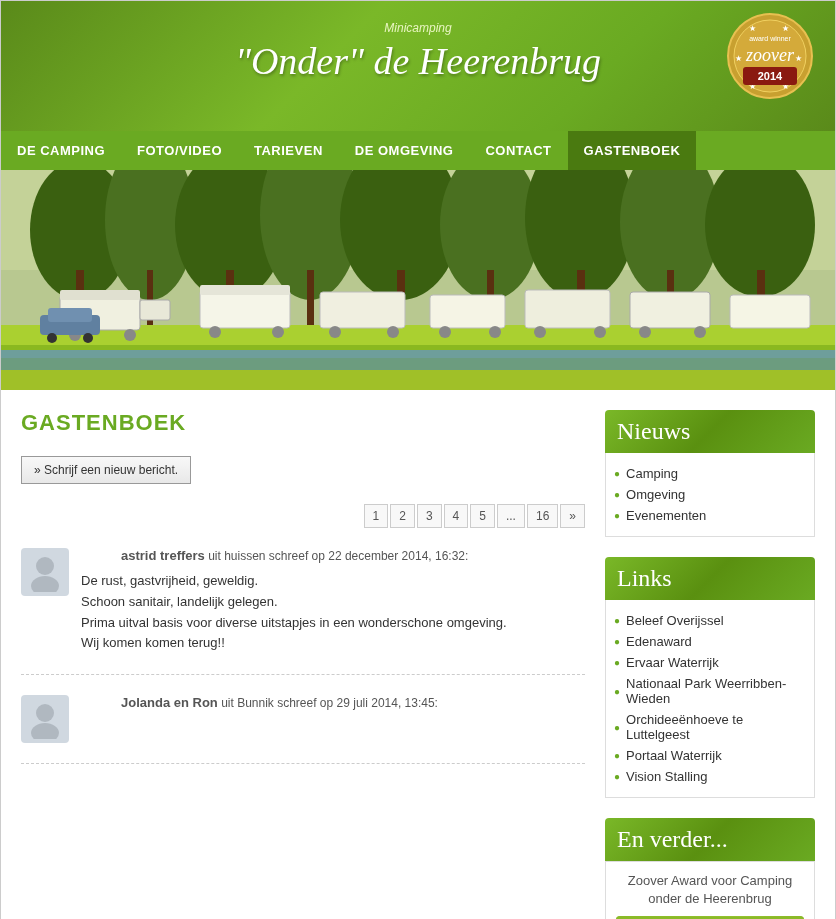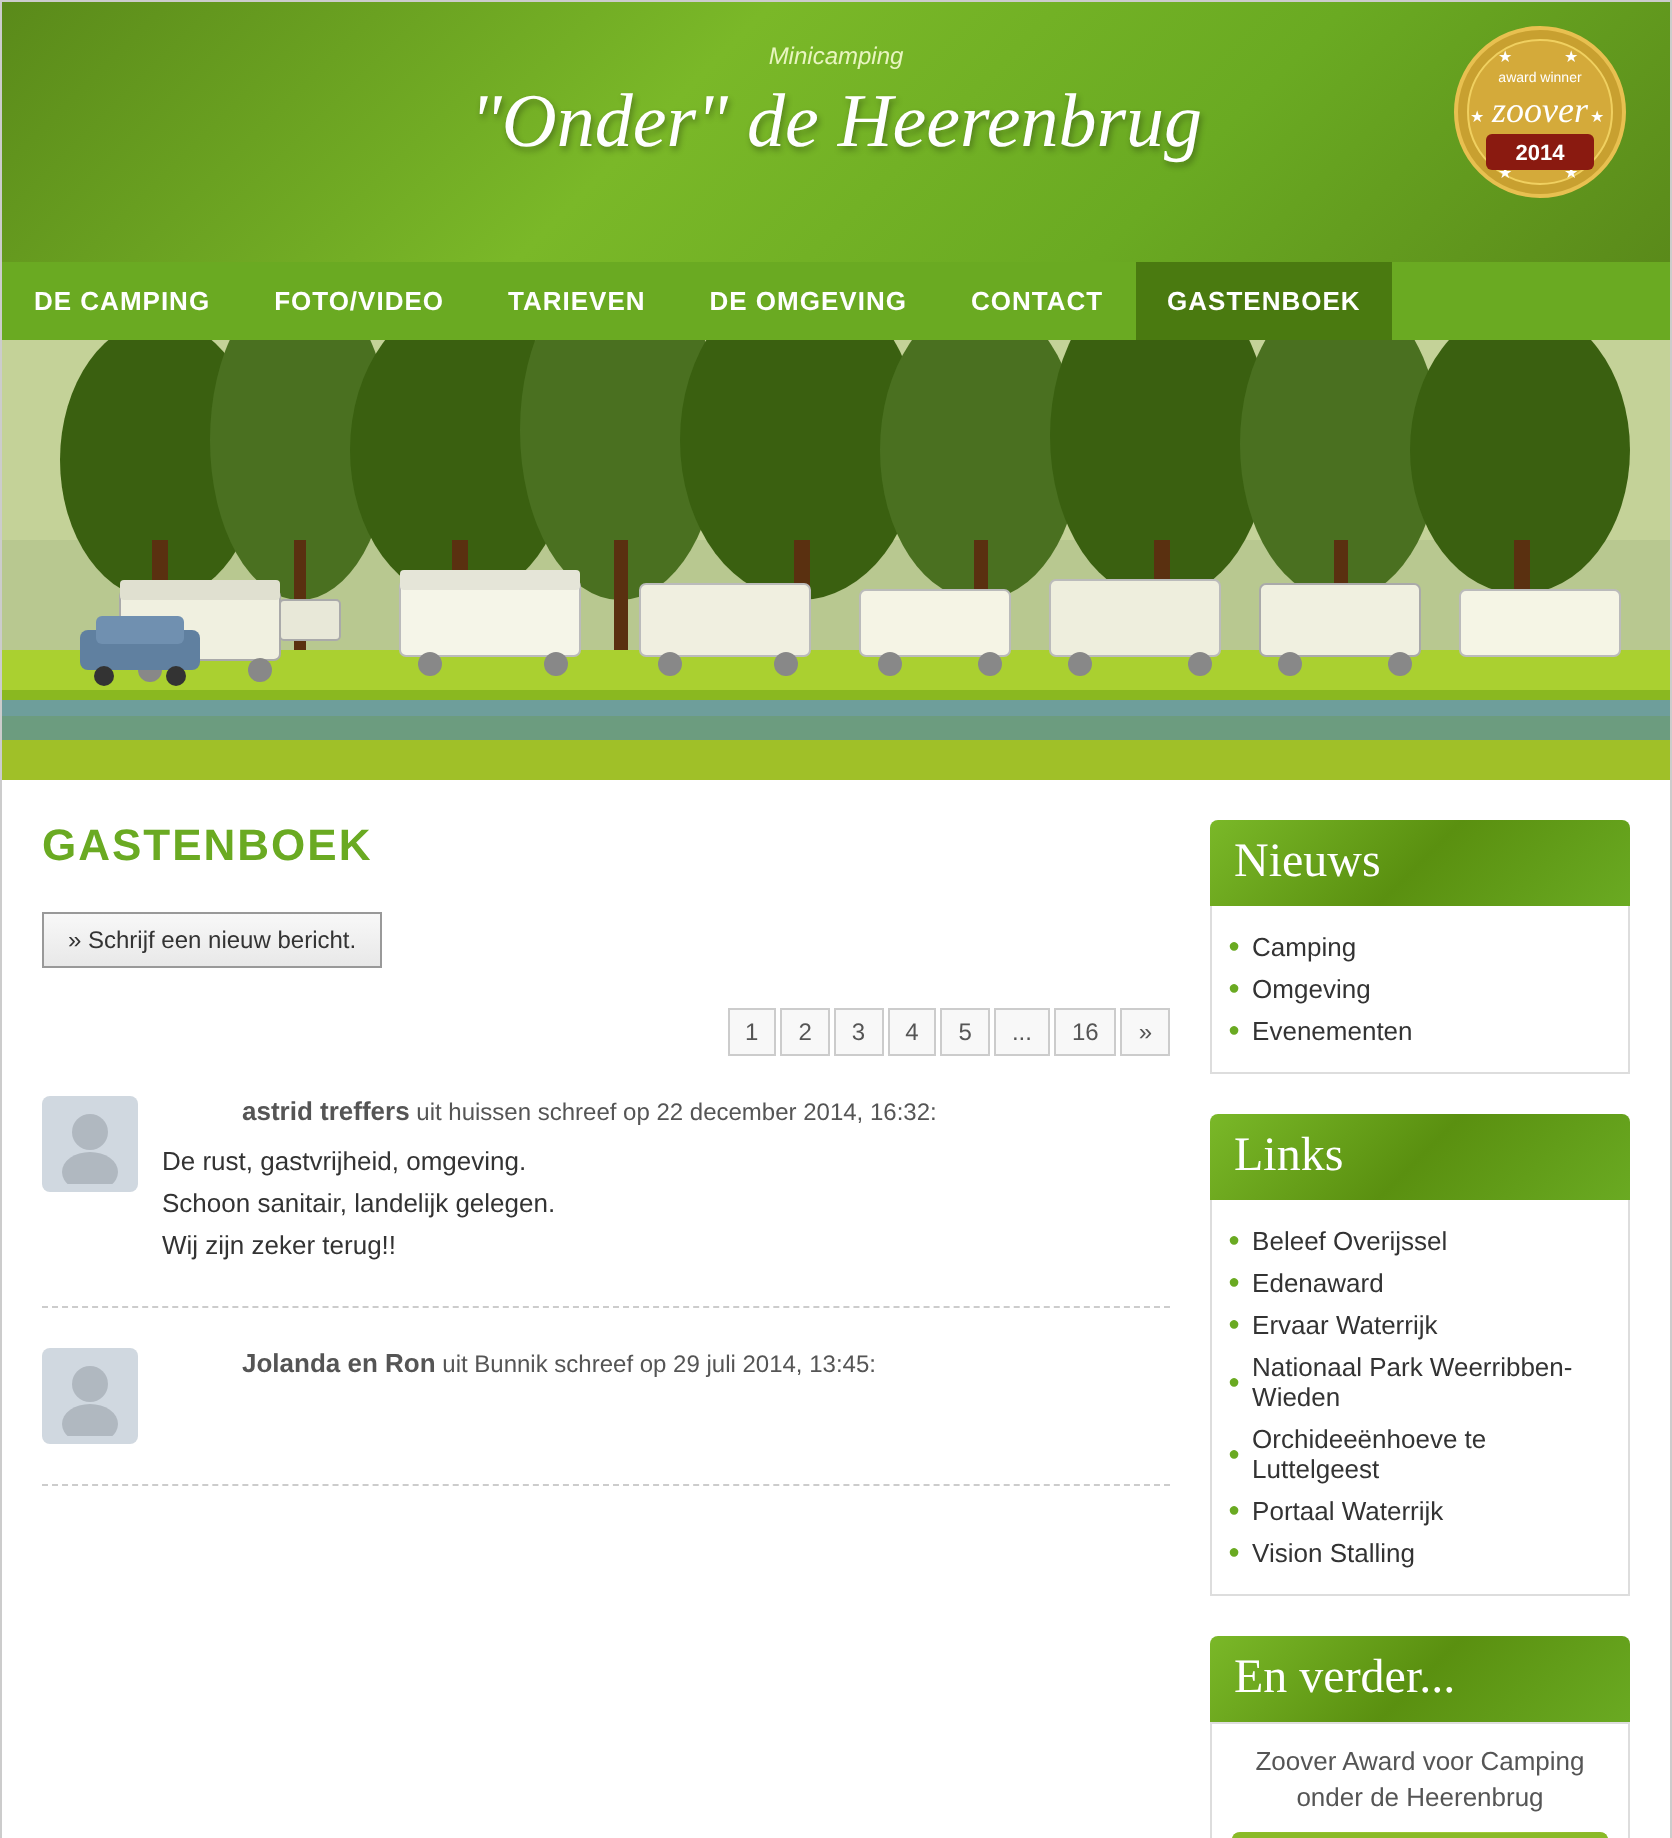--- a/index.html
+++ b/index.html
@@ -335,23 +335,24 @@
             <circle cx="20" cy="14" r="9" fill="#b0b8c0"></circle>
             <ellipse cx="20" cy="34" rx="14" ry="10" fill="#b0b8c0"></ellipse>
           </svg>
         </div>
         <div class="guest-content">
           <div class="guest-meta">
             <span class="guest-name">astrid treffers</span>
             <span>uit huissen schreef op 22 december 2014, 16:32:</span>
           </div>
           <div class="guest-text">
-            <div>De rust, gastvrijheid, omgeving.</div>
+            <div>De rust, gastvrijheid, geweldig.</div>
             <div>Schoon sanitair, landelijk gelegen.</div>
-            <div>Wij zijn zeker terug!!</div>
+            <div>Prima uitval basis voor diverse uitstapjes in een wonderschone omgeving.</div>
+            <div>Wij komen komen terug!!</div>
           </div>
         </div>
       </div>
 
       
       <div class="guest-entry">
         <div class="guest-avatar">
           <svg viewBox="0 0 40 40" xmlns="http://www.w3.org/2000/svg">
             <circle cx="20" cy="14" r="9" fill="#b0b8c0"></circle>
             <ellipse cx="20" cy="34" rx="14" ry="10" fill="#b0b8c0"></ellipse>

